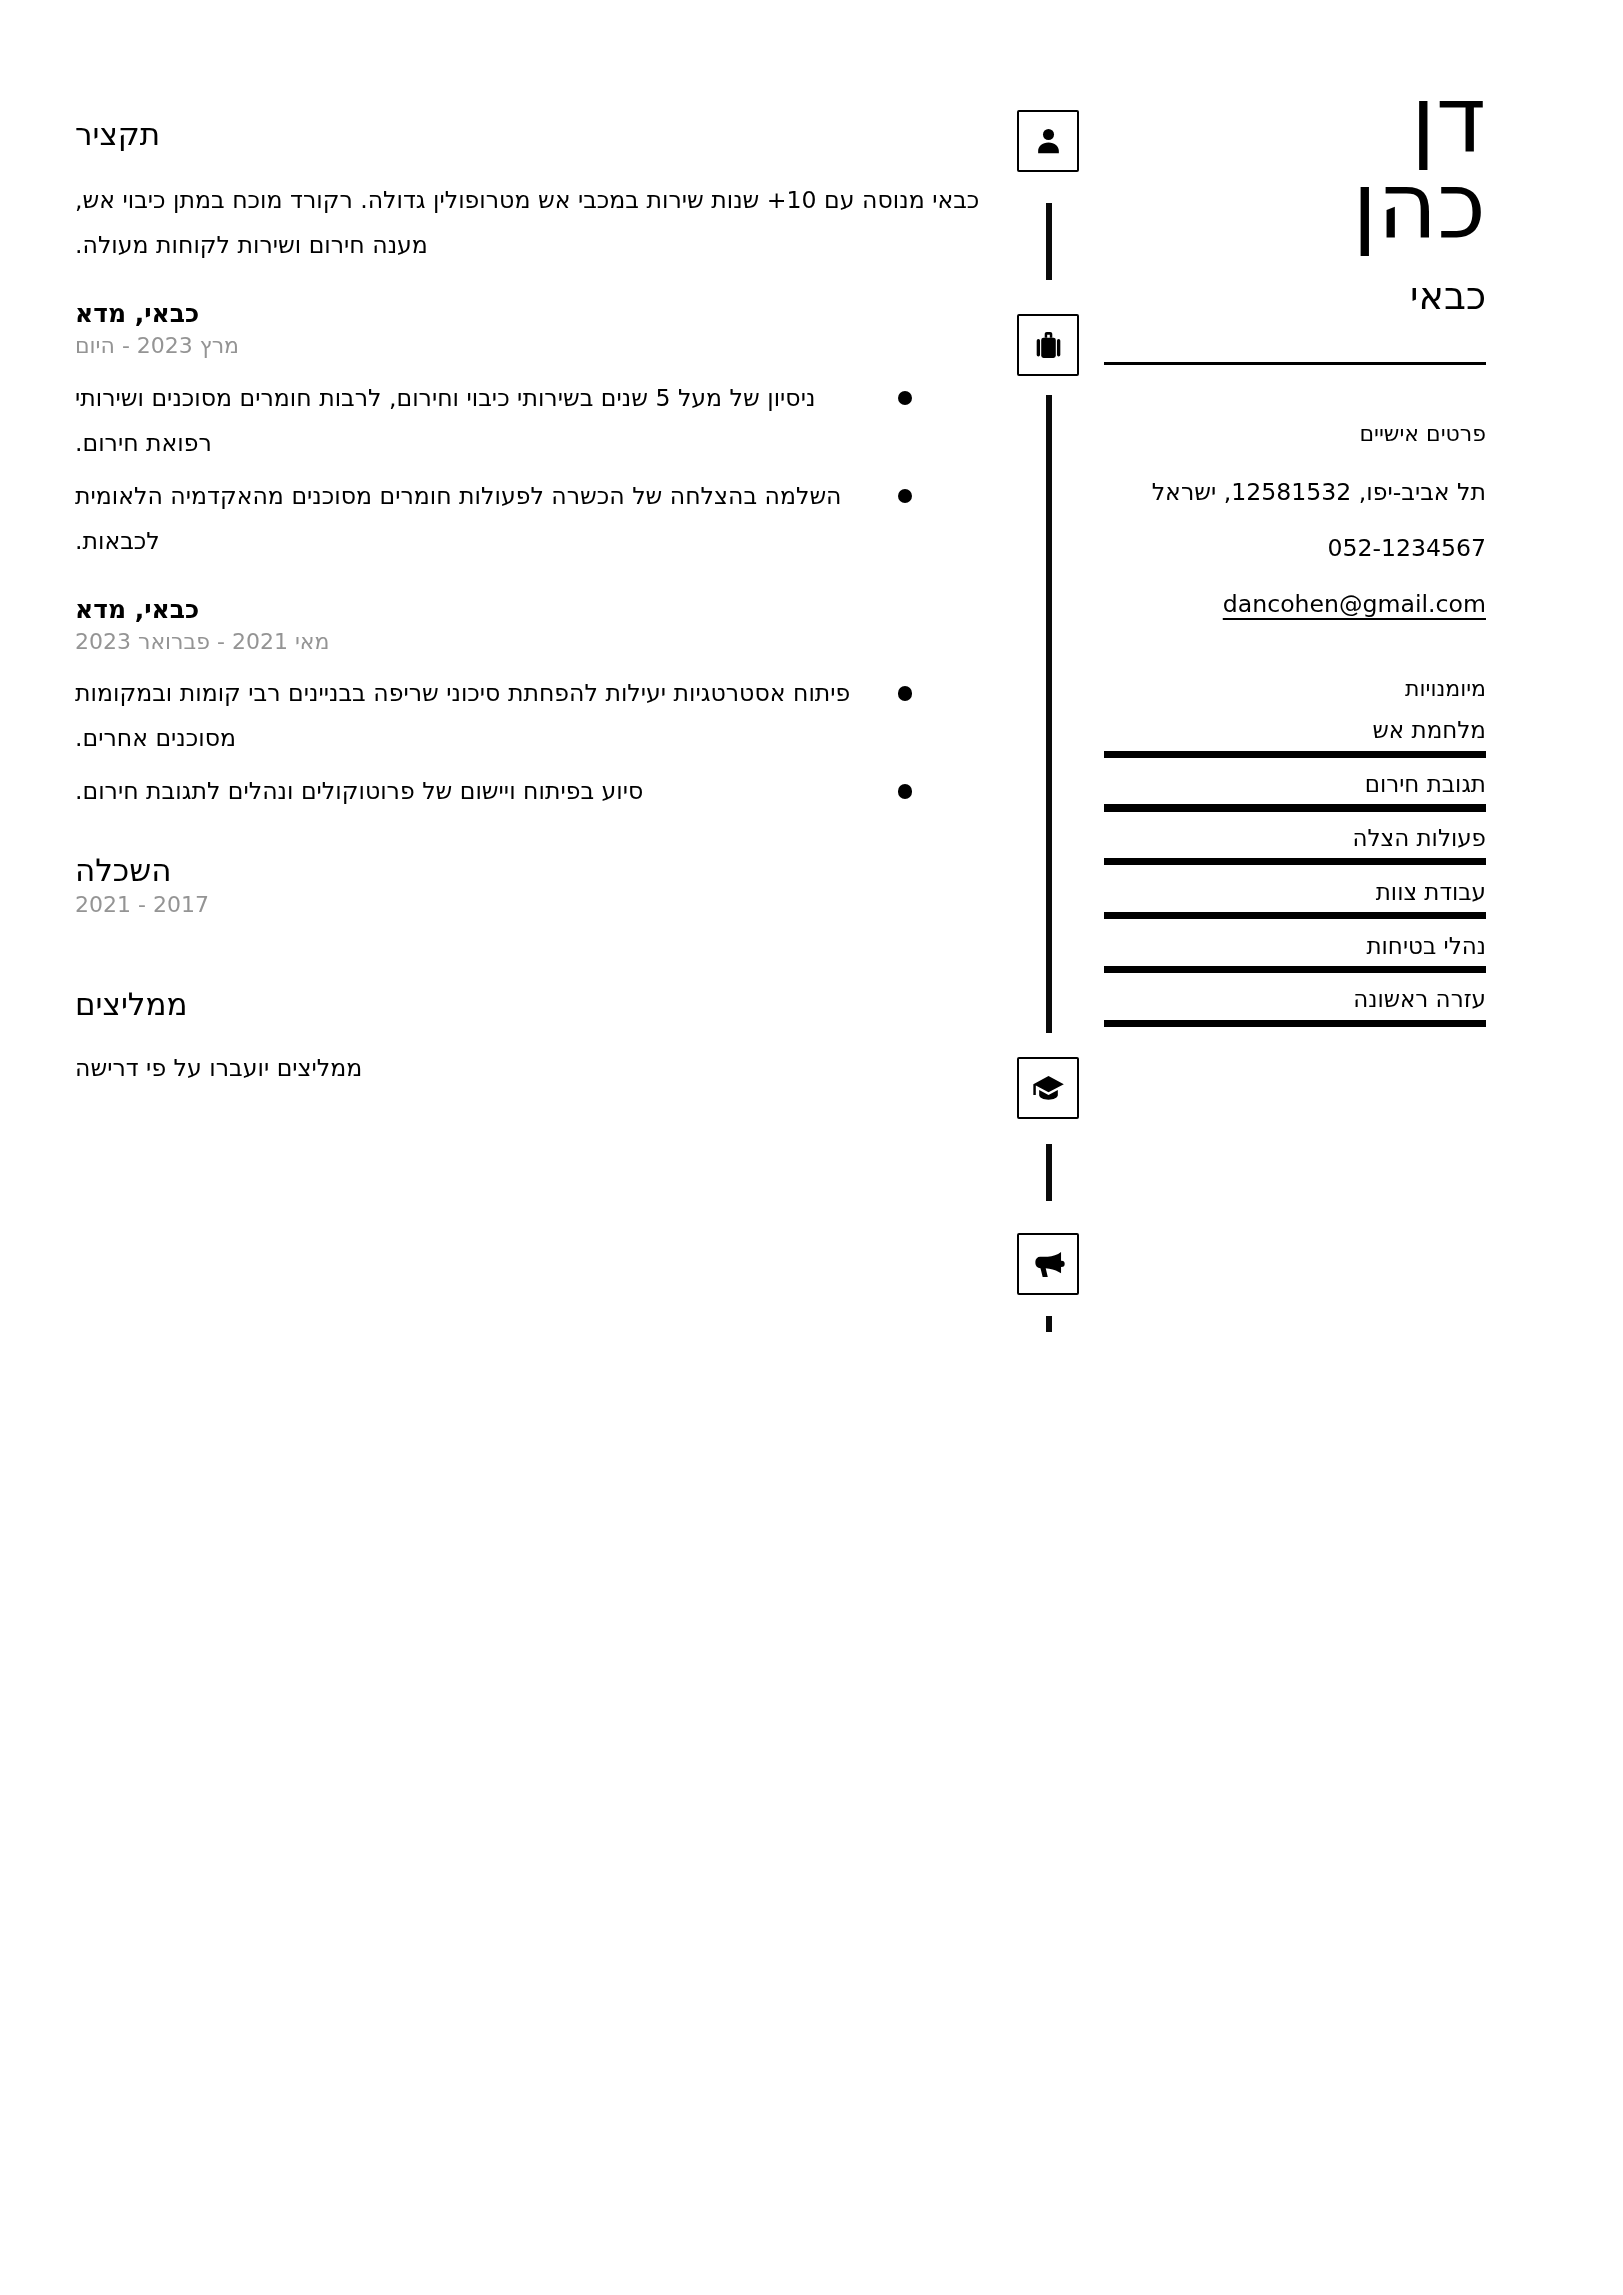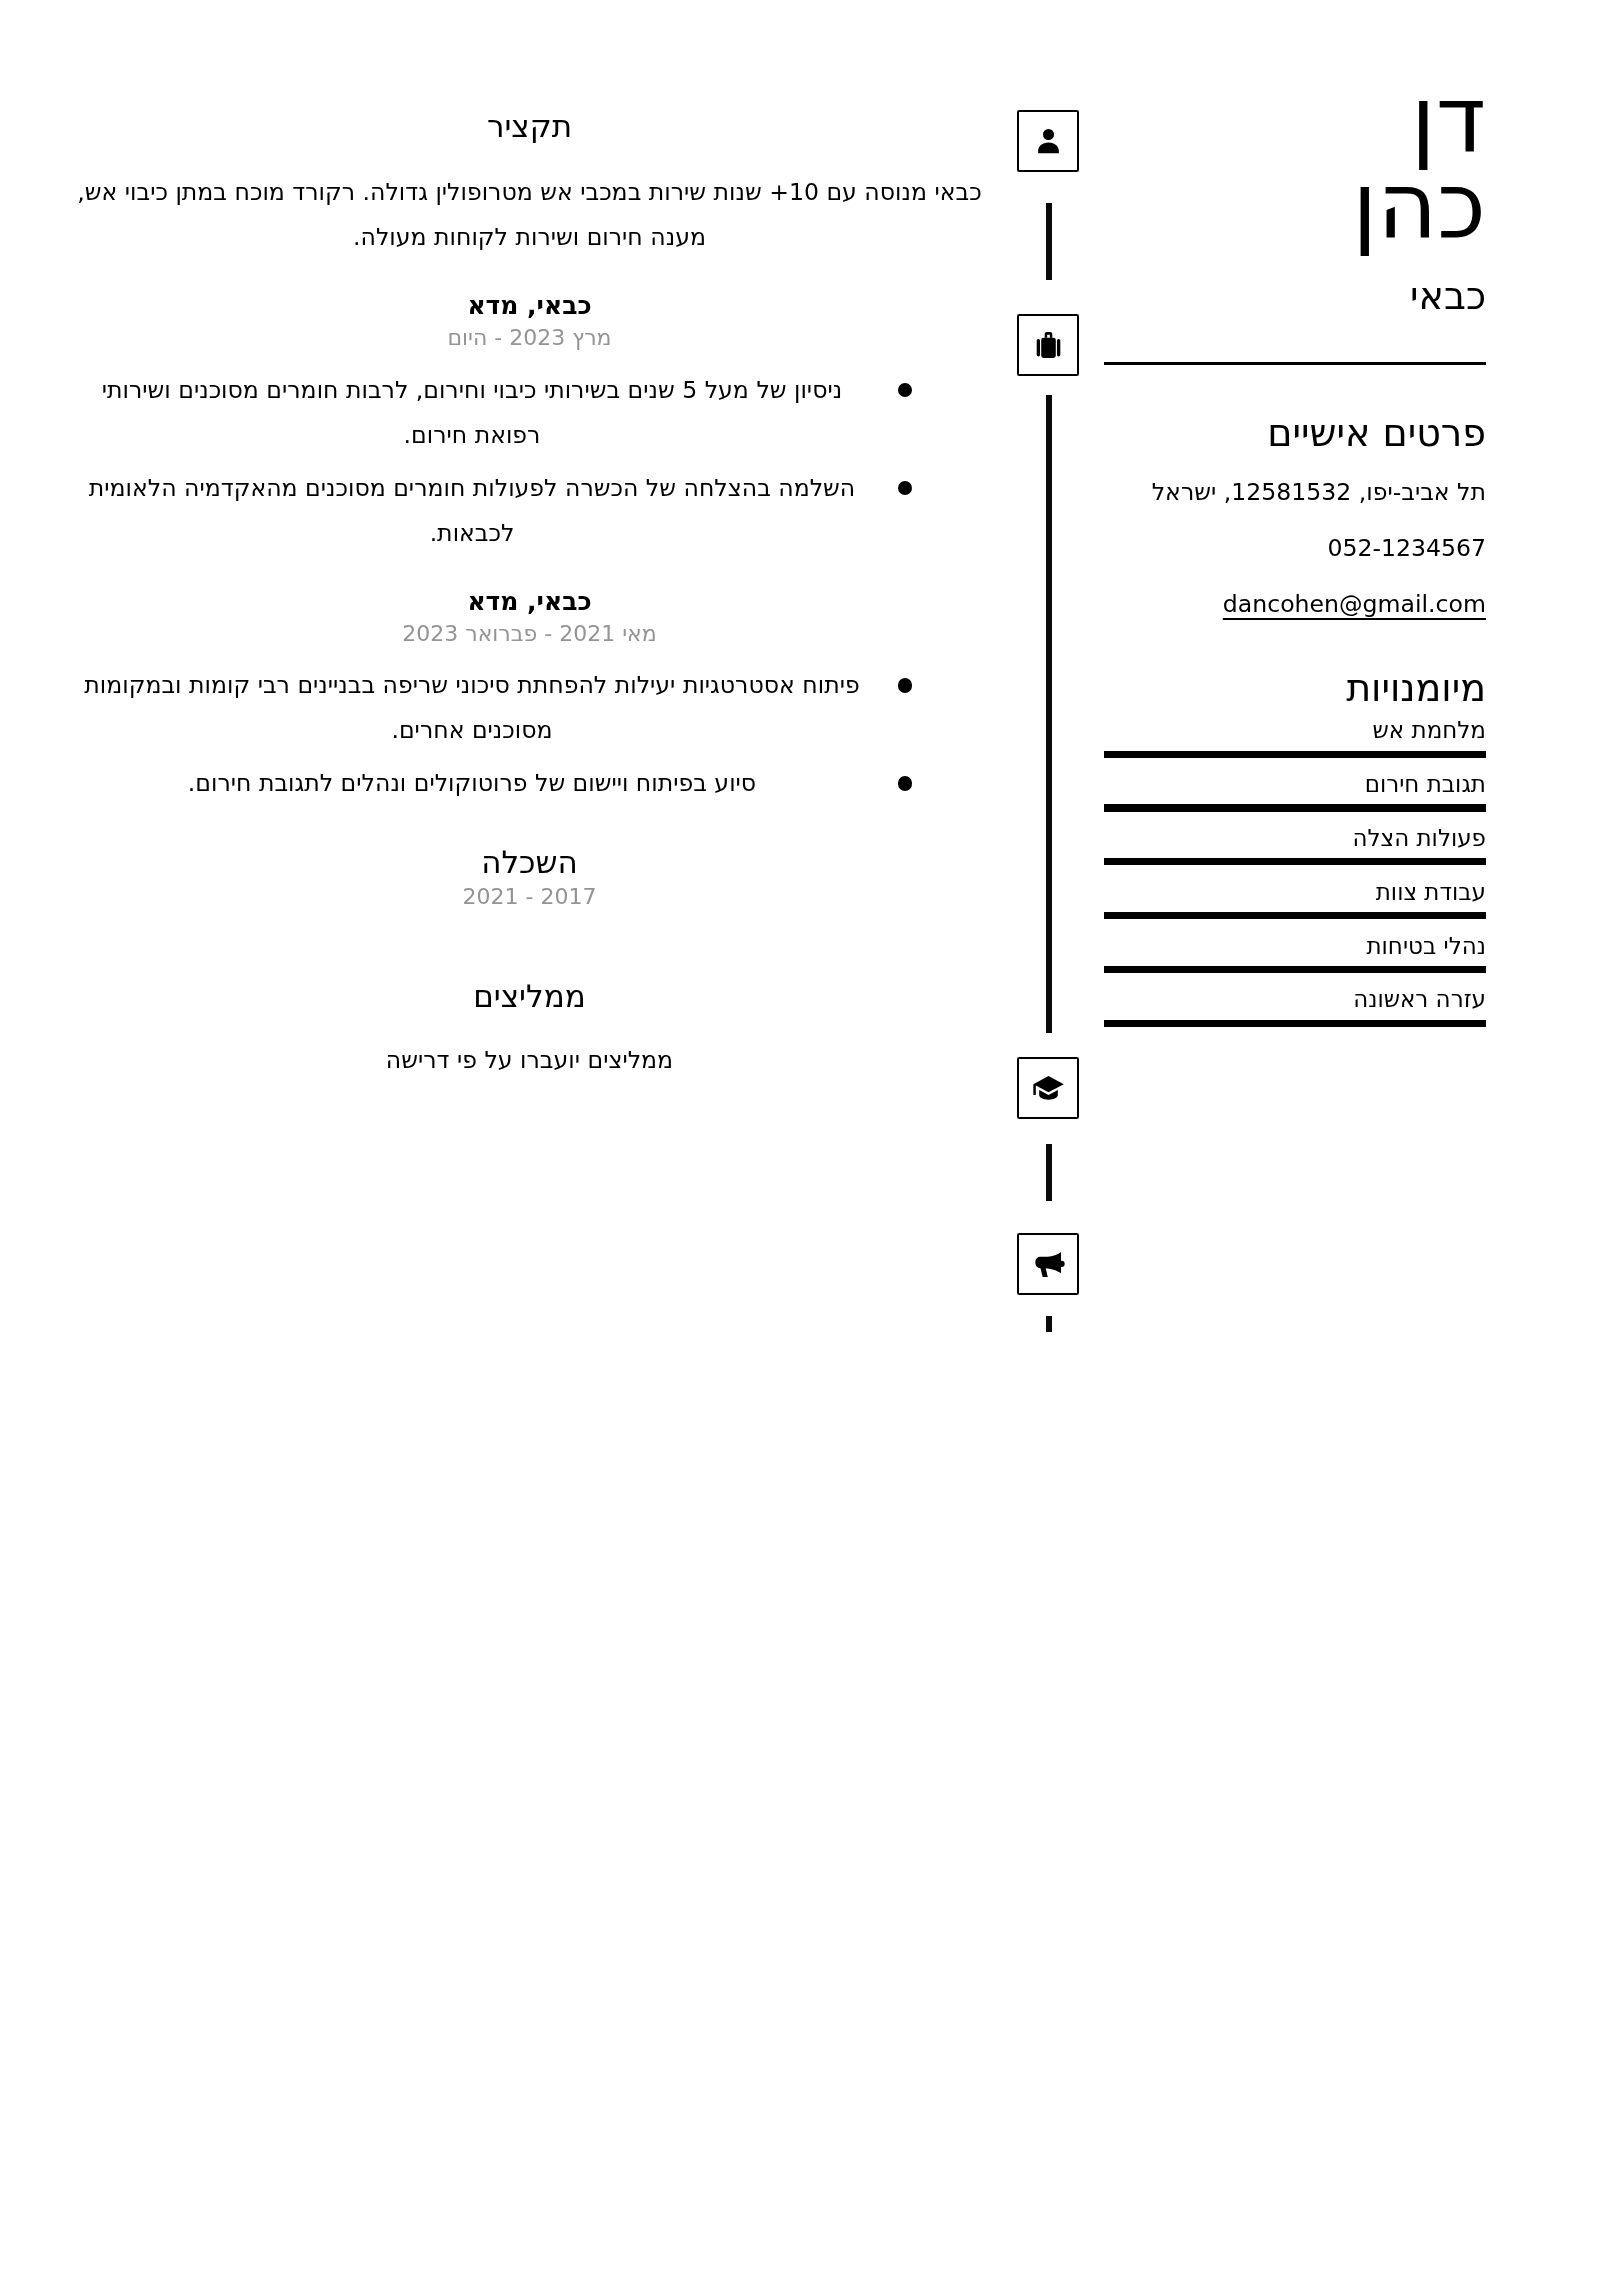--- a/index.html
+++ b/index.html
@@ -2,21 +2,21 @@
 <html dir="rtl" lang="he" style="font-size:10.5px"><head>
 <meta charset="utf-8">
 <style>
   html,body{margin:0;padding:0;}
   body{
     width:1623px;height:2295px;background:#ffffff;position:relative;
     font-family:"DejaVu Sans", sans-serif;color:#000;direction:rtl;
     -webkit-font-smoothing:antialiased;overflow:hidden;
   }
   
-  .main-col{position:absolute;left:75px;top:0;width:909px;text-align:center;}
+  .main-col{position:absolute;left:75px;top:8px;width:909px;text-align:left;}
   .icon-col{position:absolute;left:1017px;top:0;width:64px;height:1375px;}
   .sidebar{position:absolute;left:1104px;top:0;width:382px;text-align:right;}
 
   
   .section-heading{font-size:31px;line-height:38px;font-weight:400;margin:0;}
   #summary-heading{margin-top:107px;}
   .summary-text{font-size:23.6px;line-height:45px;margin:25px 0 0 0;}
   #experience-heading{margin-top:67px;}
   .job-title{font-size:25px;font-weight:700;line-height:33px;margin:29px 0 0 0;}
   .job-dates,.edu-dates{font-size:22px;line-height:30px;color:#949494;margin:1.3px 0 0 0;}
@@ -45,21 +45,21 @@
   #line-2{top:395px;height:638px;}
   #icon-education{top:1057px;}
   #line-3{top:1144px;height:57px;}
   #icon-references{top:1233px;}
   #line-4{top:1316px;height:15.7px;}
 
   
   .name{font-size:92px;line-height:86px;font-weight:400;margin:77px 0 0 0;}
   .side-job-title{font-size:38px;line-height:42px;margin:26px 0 0 0;}
   .rule{height:3.3px;background:#000;margin-top:45px;width:100%;}
-  .side-heading{font-size:38px;line-height:37px;font-weight:400;margin:50px 0 0 0;}
+  .side-heading{font-size:22px;line-height:37px;font-weight:400;margin:50px 0 0 0;}
   .contact-line{font-size:23.6px;line-height:31px;margin:25px 0 0 0;}
   .email-link{
     text-decoration:underline;text-decoration-thickness:2px;text-underline-offset:5.9px;
     color:#000;cursor:pointer;
   }
   .skills-list{margin-top:9.2px;}
   .skill{margin-bottom:12.4px;}
   .skill-label{font-size:23px;line-height:29px;}
   .skill-bar-track{width:100%;margin-top:5.2px;}
   .skill-bar{height:7.2px;background:#000;width:100%;}

